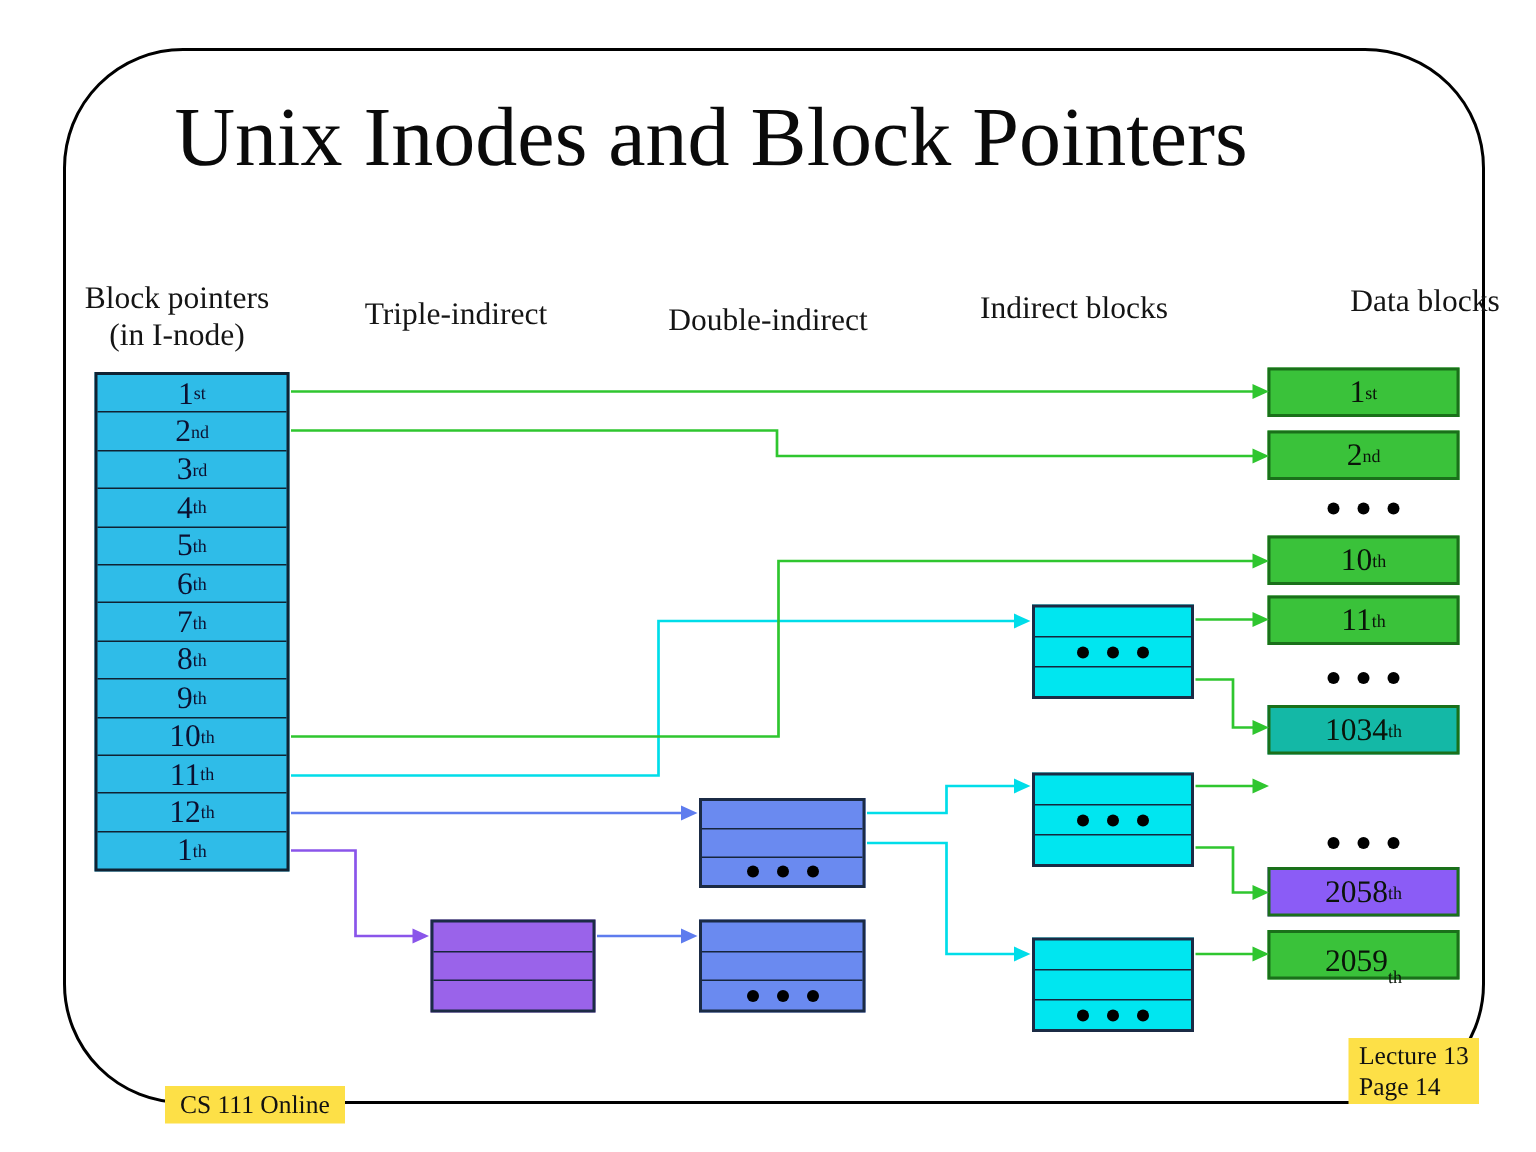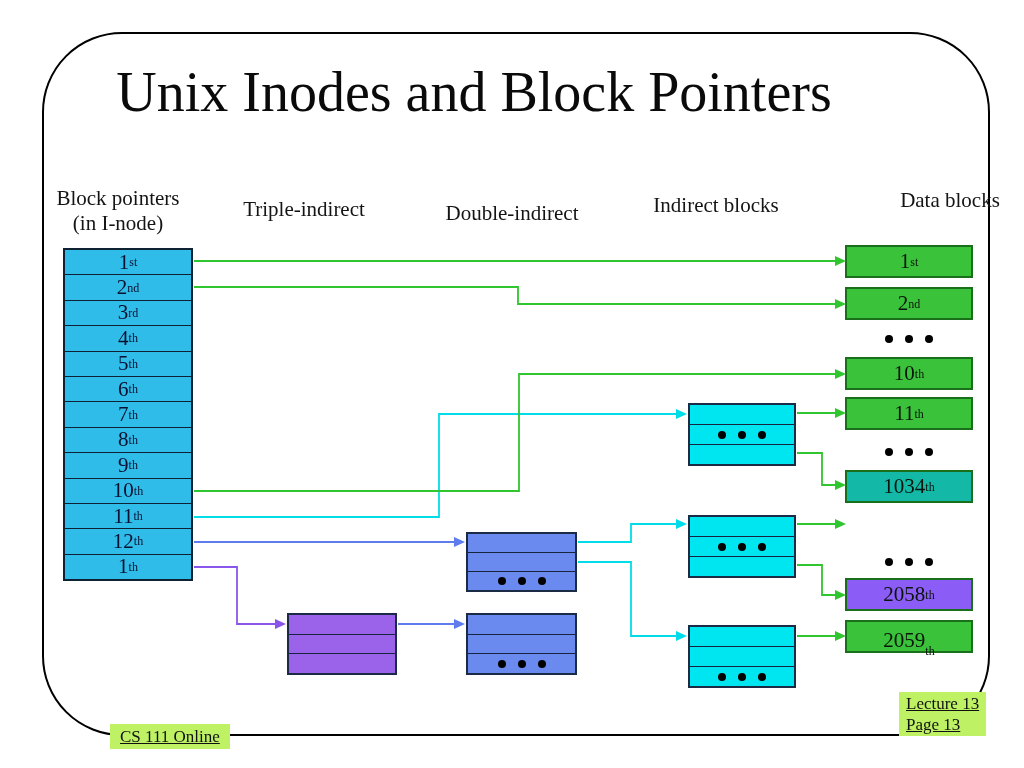--- a/index.html
+++ b/index.html
@@ -25,21 +25,21 @@
   
   .pblock{position:absolute;box-sizing:border-box;border:2px solid #1b2b45;
           display:flex;flex-direction:column;}
   .prow{flex:1;display:flex;align-items:center;justify-content:center;}
   .prow + .prow{border-top:1.6px solid #16253d;}
   
   .dots{display:flex;align-items:center;justify-content:center;gap:12px;}
   .dots-sep{position:absolute;left:845px;width:128px;height:10px;}
   .dot{width:8px;height:8px;border-radius:50%;background:#000;}
   
-  .footer{position:absolute;background:#bef264;font-size:17px;line-height:21px;color:#111;text-decoration:underline;}
+  .footer{position:absolute;background:#fde047;font-size:17px;line-height:21px;color:#111;}
   #footer-left{left:110px;top:724px;padding:2px 10px;text-align:right;}
   #footer-right{left:899px;top:692px;padding:1px 7px;}
   #arrows{position:absolute;left:0;top:0;pointer-events:none;}
   #arrows polyline{fill:none;stroke-width:1.8px;}
 </style>
 </head>
 <body>
 
 <div id="slide">
 
@@ -267,16 +267,16 @@
 
     <g>
       <polyline points="194,567 237,567 237,624 276,624" stroke="#8a55ea"></polyline>
       <polygon points="275,619 286,624 275,629" fill="#8a55ea"></polygon>
     </g>
   </svg>
 
   <div id="footer-left" class="footer">CS 111 Online</div>
   <div id="footer-right" class="footer">
     <div>Lecture 13</div>
-    <div>Page 13</div>
+    <div>Page 14</div>
   </div>
 
 </div>
 
 </body></html>

